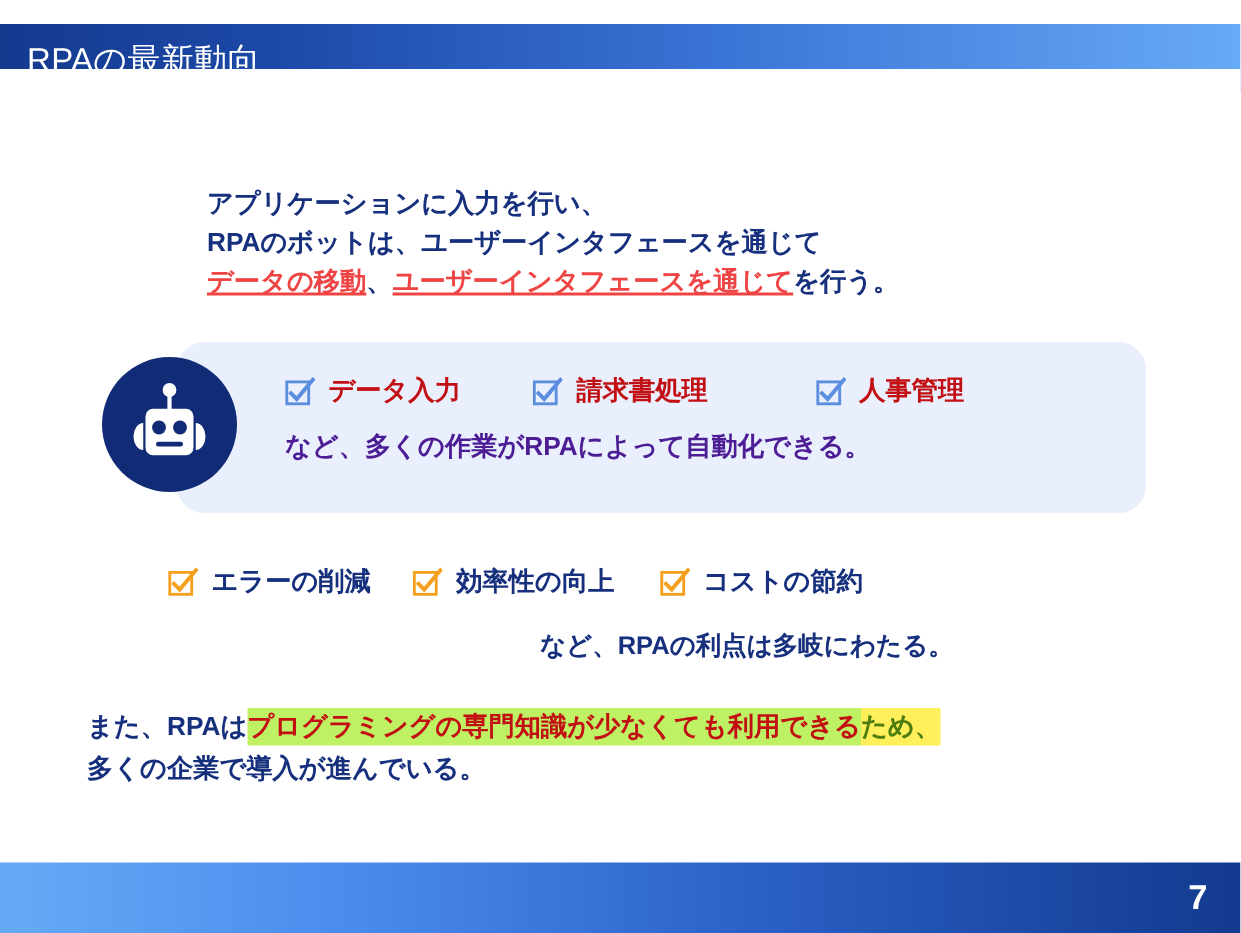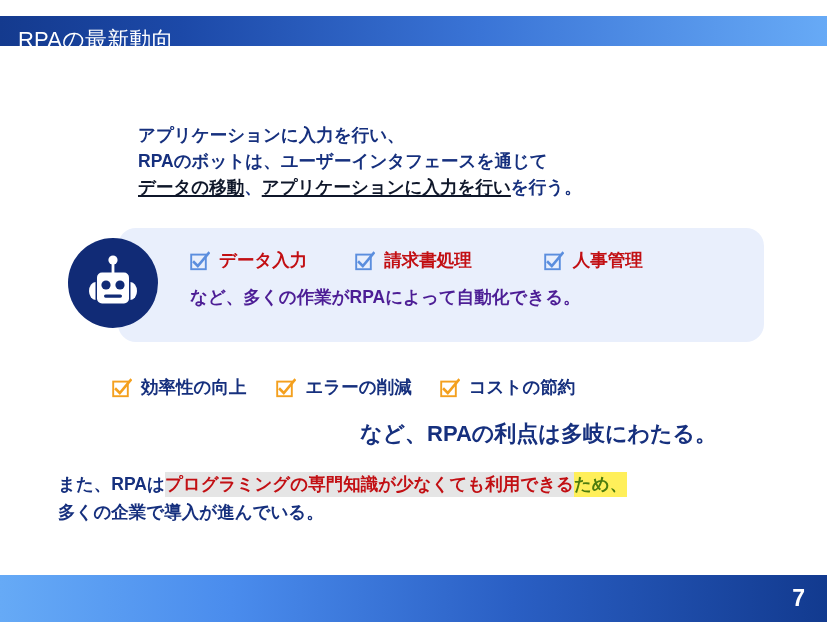--- a/index.html
+++ b/index.html
@@ -52,21 +52,21 @@
     top: 76px;
     width: 600px;
     font-size: 17.5px;
     font-weight: bold;
     line-height: 26px;
     color: #16307e;
     white-space: nowrap;
   }
   .intro-line { display: block; }
   .red-underline {
-    color: #0f172a;
+    color: #ef4444;
     text-decoration: underline;
     text-decoration-thickness: 2px;
     text-underline-offset: 2px;
   }
   .navy-inline { color: #16307e; }
 
   
   .robot-panel {
     position: absolute;
     left: 118px;
@@ -141,21 +141,21 @@
     align-items: center;
     height: 28px;
   }
   .benefit-gap-1 { margin-right: 30px; }
   .benefit-gap-2 { margin-right: 28px; }
 
   .benefits-sub {
     position: absolute;
     left: 360px;
     top: 373px;
-    font-size: 22px;
+    font-size: 17px;
     font-weight: bold;
     color: #16307e;
     white-space: nowrap;
     text-align: center;
   }
 
   
   .closing-block {
     position: absolute;
     left: 58px;
@@ -163,21 +163,21 @@
     width: 740px;
     font-size: 17.5px;
     font-weight: bold;
     line-height: 28px;
     color: #16307e;
     white-space: nowrap;
   }
   .closing-line { display: block; }
   .highlight-red {
     color: #c20f13;
-    background: #e5e5e5;
+    background: #bef264;
     padding: 2px 0 3px 0;
     margin-top: 37px;
   }
   .highlight-navy {
     color: #4d7c0f;
     background: #ffef5a;
     padding: 2px 0 3px 0;
   }
 
   
@@ -203,21 +203,21 @@
 
 <div class="header-bar">
   <div class="header-title">RPAの最新動向</div>
 </div>
 
 <div class="slide-body">
 
   <div class="intro-block">
     <span class="intro-line">アプリケーションに入力を行い、</span>
     <span class="intro-line">RPAのボットは、ユーザーインタフェースを通じて</span>
-    <span class="intro-line"><span class="red-underline">データの移動</span><span class="navy-inline">、</span><span class="red-underline">アプリケーションに入力を行い</span><span class="navy-inline">を行う。</span></span>
+    <span class="intro-line"><span class="red-underline">データの移動</span><span class="navy-inline">、</span><span class="red-underline">ユーザーインタフェースを通じて</span><span class="navy-inline">を行う。</span></span>
   </div>
 
   <div class="robot-panel"></div>
 
   <div class="robot-badge">
     <svg width="90" height="90" viewBox="0 0 90 90" aria-hidden="true">
 
       <rect x="43.6" y="24" width="2.8" height="11" fill="#ffffff"></rect>
       <circle cx="45" cy="22" r="4.6" fill="#ffffff"></circle>
 
@@ -263,40 +263,40 @@
         </span>
         <span class="chip-label chip-red">人事管理</span>
       </span>
 
     </div>
     <div class="panel-sub">など、多くの作業がRPAによって自動化できる。</div>
   </div>
 
   <div class="benefits-row">
 
+    <span class="chip benefit-gap-2">
+      <span class="chk">
+        <svg width="20" height="20" viewBox="0 0 20 20" aria-hidden="true">
+          <rect x="1.2" y="3.6" width="14.6" height="14.6" fill="none" stroke="#f4a01e" stroke-width="1.9"></rect>
+          <path d="M4 11.2 L7.8 15 L18.6 2.2" fill="none" stroke="#f4a01e" stroke-width="2.6" stroke-linecap="square"></path>
+        </svg>
+      </span>
+      <span class="chip-label chip-navy">エラーの削減</span>
+    </span>
+
     <span class="chip benefit-gap-1">
       <span class="chk">
         <svg width="20" height="20" viewBox="0 0 20 20" aria-hidden="true">
           <rect x="1.2" y="3.6" width="14.6" height="14.6" fill="none" stroke="#f4a01e" stroke-width="1.9"></rect>
           <path d="M4 11.2 L7.8 15 L18.6 2.2" fill="none" stroke="#f4a01e" stroke-width="2.6" stroke-linecap="square"></path>
         </svg>
       </span>
       <span class="chip-label chip-navy">効率性の向上</span>
     </span>
 
-    <span class="chip benefit-gap-2">
-      <span class="chk">
-        <svg width="20" height="20" viewBox="0 0 20 20" aria-hidden="true">
-          <rect x="1.2" y="3.6" width="14.6" height="14.6" fill="none" stroke="#f4a01e" stroke-width="1.9"></rect>
-          <path d="M4 11.2 L7.8 15 L18.6 2.2" fill="none" stroke="#f4a01e" stroke-width="2.6" stroke-linecap="square"></path>
-        </svg>
-      </span>
-      <span class="chip-label chip-navy">エラーの削減</span>
-    </span>
-
     <span class="chip">
       <span class="chk">
         <svg width="20" height="20" viewBox="0 0 20 20" aria-hidden="true">
           <rect x="1.2" y="3.6" width="14.6" height="14.6" fill="none" stroke="#f4a01e" stroke-width="1.9"></rect>
           <path d="M4 11.2 L7.8 15 L18.6 2.2" fill="none" stroke="#f4a01e" stroke-width="2.6" stroke-linecap="square"></path>
         </svg>
       </span>
       <span class="chip-label chip-navy">コストの節約</span>
     </span>
 

